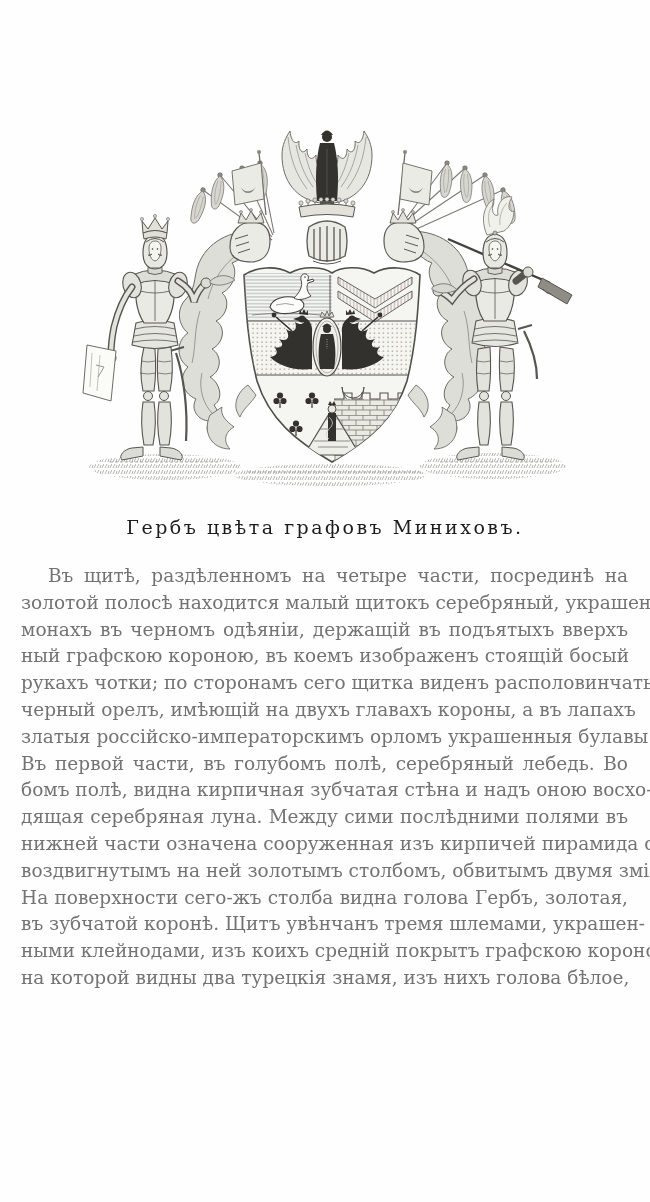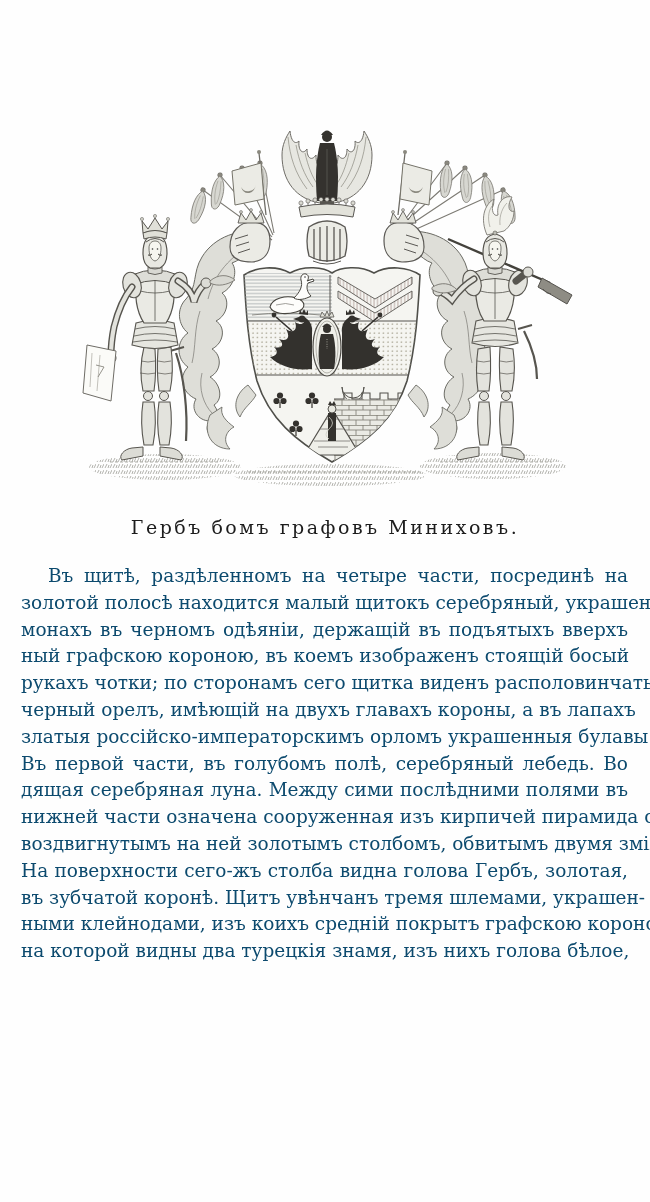--- a/index.html
+++ b/index.html
@@ -20,21 +20,21 @@
     position:absolute;top:514px;left:0;width:650px;
     text-align:center;
     font-size:19px;line-height:26px;
     letter-spacing:2.5px;
     color:#1c1c1c;
     white-space:nowrap;
   }
   .body-text{
     position:absolute;top:563px;left:21px;right:22px;
     font-size:18.5px;
-    color:#0c4a6e;
+    color:#737373;
   }
   .body-line{
     line-height:26.8px;height:26.8px;
     text-align:justify;
     text-align-last:justify;
     text-justify:inter-word;
     white-space:nowrap;
   }
   .body-line.indent{padding-left:27px;}
 </style>
@@ -337,31 +337,32 @@
         <circle cx="415" cy="118" r="2" fill="#bdbdb5" stroke-width="0.6"></circle>
       </g>
     </g>
 
     <g>
       <path d="M130,166 C138,159 148,159 155,165 C147,170 138,172 130,168 Z" fill="#d8d8d2" stroke="#6e6c66" stroke-width="0.8"></path>
       <path d="M352,174 C360,167 370,167 377,173 C369,178 360,180 352,176 Z" fill="#d8d8d2" stroke="#6e6c66" stroke-width="0.8" transform="rotate(8 364 174)"></path>
     </g>
   </svg>
 
-  <div class="caption">Гербъ бомъ графовъ Миниховъ.</div>
+  <div class="caption">Гербъ цвѣта графовъ Миниховъ.</div>
 
   <div class="body-text">
       <div class="body-line indent">Въ щитѣ, раздѣленномъ на четыре части, посрединѣ на</div>
       <div class="body-line">золотой полосѣ находится малый щитокъ серебряный, украшен-</div>
       <div class="body-line">монахъ въ черномъ одѣяніи, держащій въ подъятыхъ вверхъ</div>
       <div class="body-line">ный графскою короною, въ коемъ изображенъ стоящій босый</div>
       <div class="body-line">рукахъ чотки; по сторонамъ сего щитка виденъ располовинчатый</div>
       <div class="body-line">черный орелъ, имѣющій на двухъ главахъ короны, а въ лапахъ</div>
       <div class="body-line">златыя россійско-императорскимъ орломъ украшенныя булавы.</div>
       <div class="body-line">Въ первой части, въ голубомъ полѣ, серебряный лебедь. Во</div>
+      <div class="body-line">бомъ полѣ, видна кирпичная зубчатая стѣна и надъ оною восхо-</div>
       <div class="body-line">дящая серебряная луна. Между сими послѣдними полями въ</div>
       <div class="body-line">нижней части означена сооруженная изъ кирпичей пирамида съ</div>
       <div class="body-line">воздвигнутымъ на ней золотымъ столбомъ, обвитымъ двумя зміями.</div>
       <div class="body-line">На поверхности сего-жъ столба видна голова Гербъ, золотая,</div>
       <div class="body-line">въ зубчатой коронѣ. Щитъ увѣнчанъ тремя шлемами, украшен-</div>
       <div class="body-line">ными клейнодами, изъ коихъ средній покрытъ графскою короною,</div>
       <div class="body-line">на которой видны два турецкія знамя, изъ нихъ голова бѣлое,</div>
     </div>
 
 </div>

